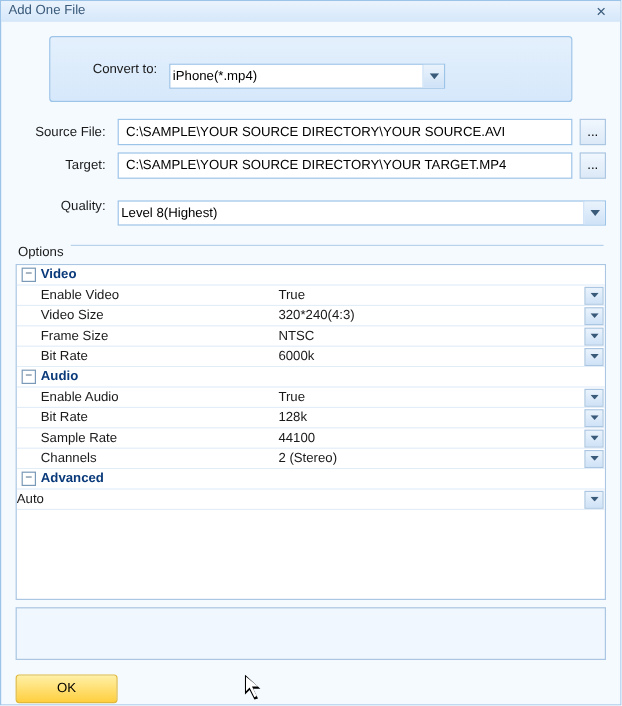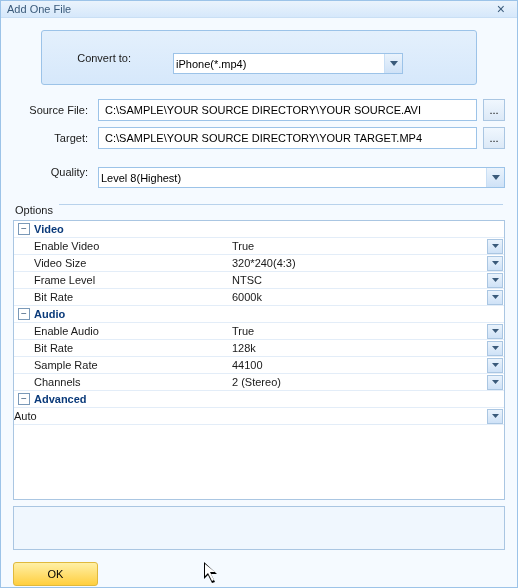--- a/index.html
+++ b/index.html
@@ -2,21 +2,21 @@
 <html><head>
 <meta charset="utf-8">
 <style>
   * { box-sizing: border-box; margin: 0; padding: 0; }
   body { font-family: Tahoma, Arial, sans-serif; font-size: 11px; background: #fff; width: 518px; height: 588px; overflow: hidden; }
   .window { width: 518px; height: 588px; border: 1px solid #9cc3e8; background: linear-gradient(#f5faff, #f5faff); display: flex; flex-direction: column; }
   .titlebar { height: 24px; background: linear-gradient(#eaf3fc, #d6e8fb); display: flex; align-items: center; justify-content: space-between; padding: 0 6px; border-bottom: 1px solid #c9dff5; }
   .titlebar-title { color: #3a5a7a; font-size: 11px; }
   .close-x { color: #3a5a7a; font-size: 14px; cursor: pointer; padding: 0 6px; }
   .content { flex: 1; padding: 12px 12px 6px 12px; display: flex; flex-direction: column; }
-  .convert-box { border: 1px solid #9cc3e8; border-radius: 3px; background: linear-gradient(#e4f0fc, #d6e8fb); padding: 10px 14px; margin: 0 28px 14px 28px; display: flex; align-items: center; gap: 32px; }
+  .convert-box { border: 1px solid #9cc3e8; border-radius: 3px; background: linear-gradient(#e4f0fc, #d6e8fb); padding: 10px 14px; margin: 0 28px 14px 28px; display: flex; align-items: center; }
   .label-left { width: 85px; text-align: right; color: #1a1a1a; padding-right: 10px; }
   .select { flex: 1; height: 21px; border: 1px solid #9cc3e8; background: #fff; display: flex; align-items: center; justify-content: space-between; padding: 0 0 0 2px; margin-top: 12px; }
   .select-arrow { width: 18px; height: 19px; background: linear-gradient(#eaf3fc, #cfe2f7); border-left: 1px solid #c9dff5; display: flex; align-items: center; justify-content: center; }
   .select-arrow svg { display: block; }
   .row { display: flex; align-items: center; margin-bottom: 6px; }
   .row .label-left { width: 85px; }
   .text-input { flex: 1; height: 22px; border: 1px solid #9cc3e8; background: #fff; padding: 0 6px; font-family: Tahoma, Arial, sans-serif; font-size: 11px; color: #000; }
   .browse-btn { width: 22px; height: 22px; margin-left: 6px; border: 1px solid #aac6e2; background: linear-gradient(#f0f7fe, #dce9f7); display: flex; align-items: center; justify-content: center; cursor: pointer; font-size: 11px; }
   .quality-select { flex: 1; }
   .options-row { display: flex; margin: 10px 2px 4px 2px; color: #1a1a1a; }
@@ -109,21 +109,21 @@
       <div class="grid-row">
         <div class="prop">Video Size</div>
         <div class="val">320*240(4:3)</div>
         <div class="dd">
               <svg width="7" height="4">
                 <polygon points="0,0 7,0 3.5,4" fill="#3a5a7a"></polygon>
               </svg>
             </div>
       </div>
       <div class="grid-row">
-        <div class="prop">Frame Level</div>
+        <div class="prop">Frame Size</div>
         <div class="val">NTSC</div>
         <div class="dd">
               <svg width="7" height="4">
                 <polygon points="0,0 7,0 3.5,4" fill="#3a5a7a"></polygon>
               </svg>
             </div>
       </div>
       <div class="grid-row">
         <div class="prop">Bit Rate</div>
         <div class="val">6000k</div>

